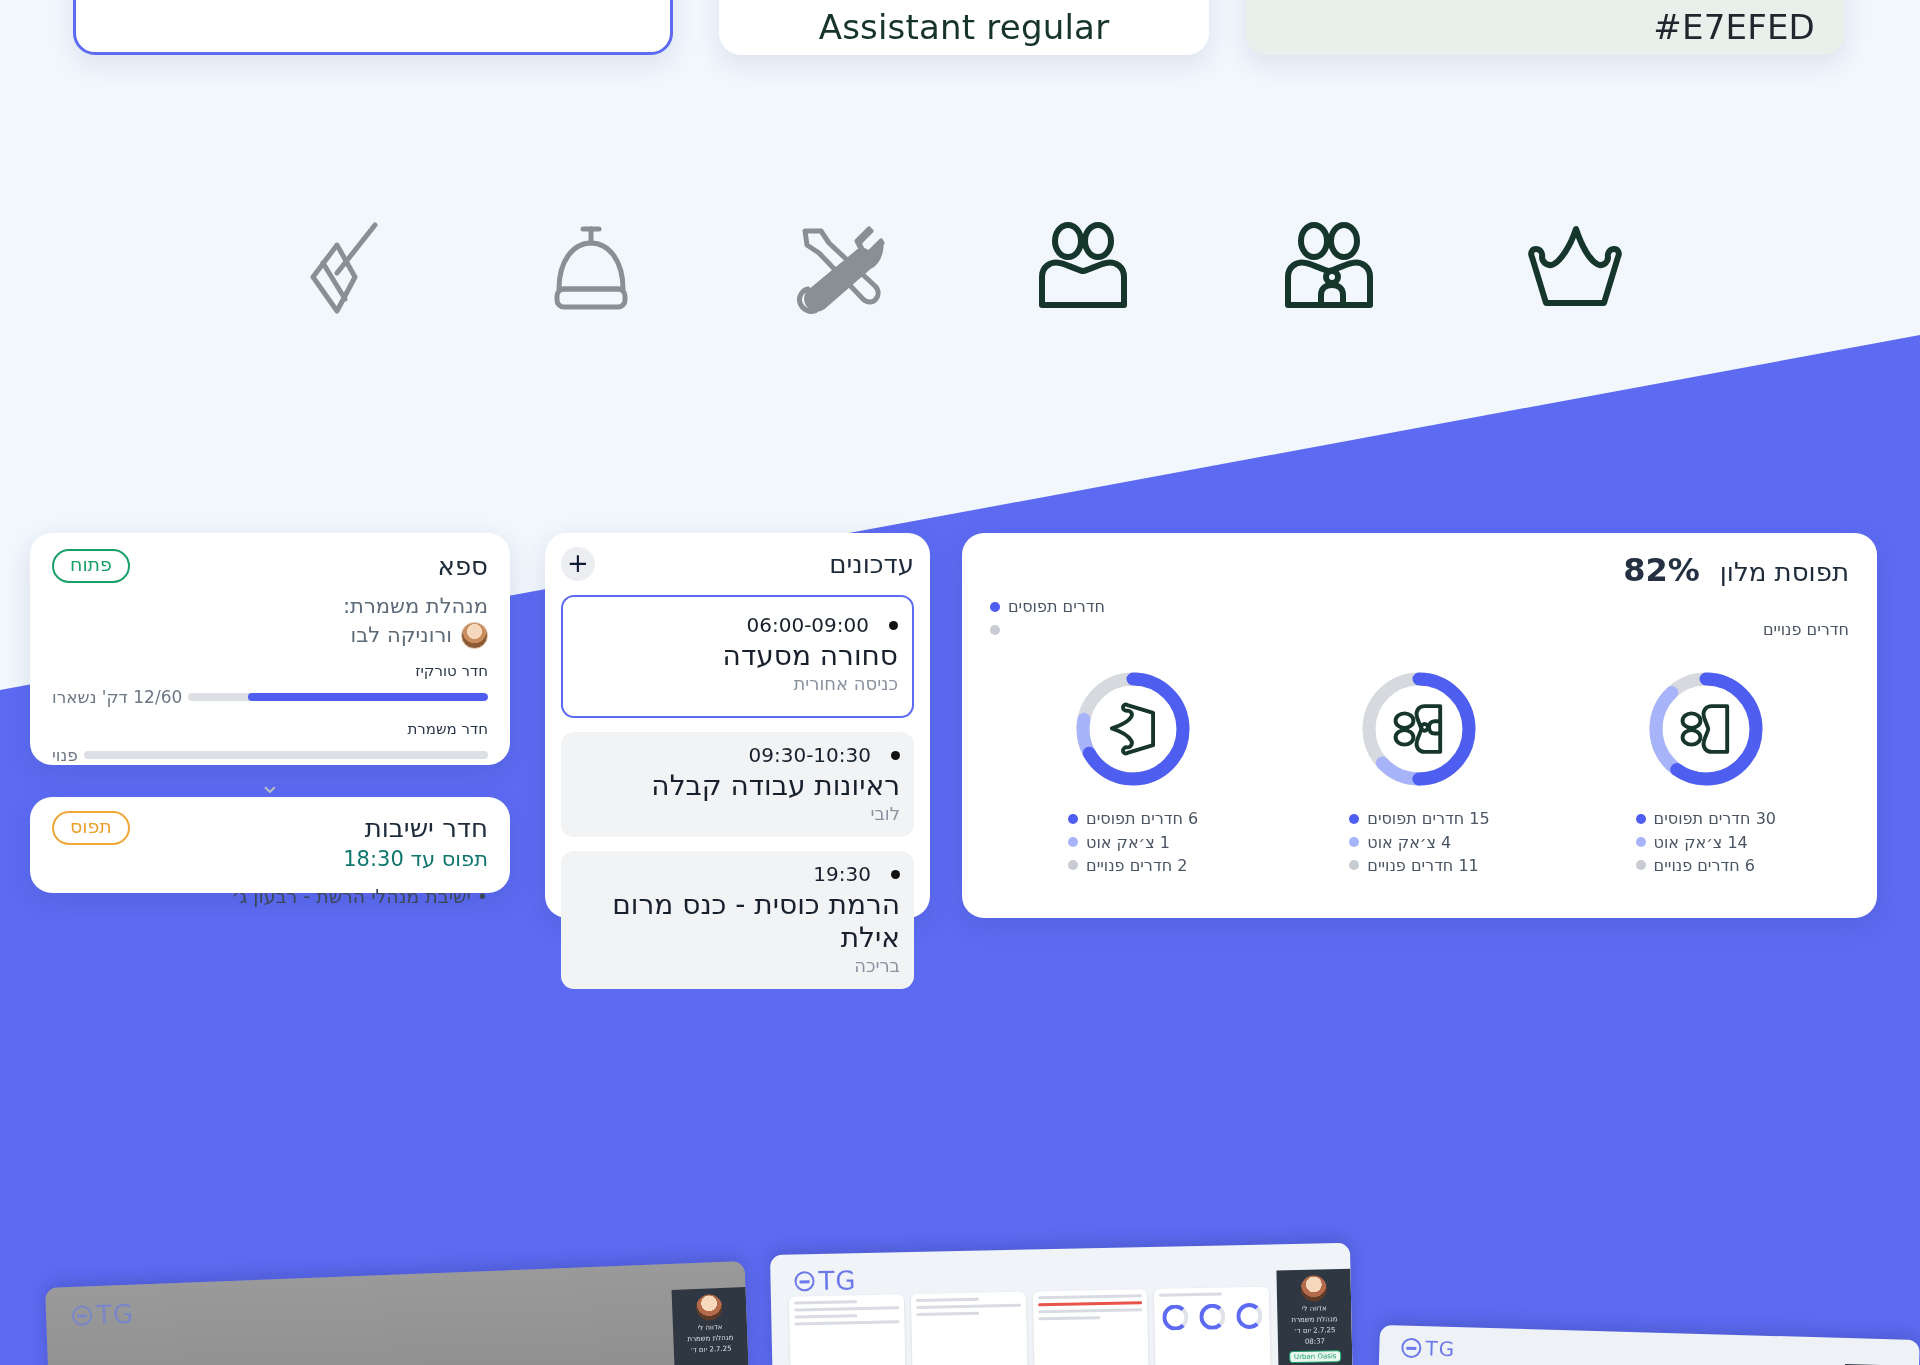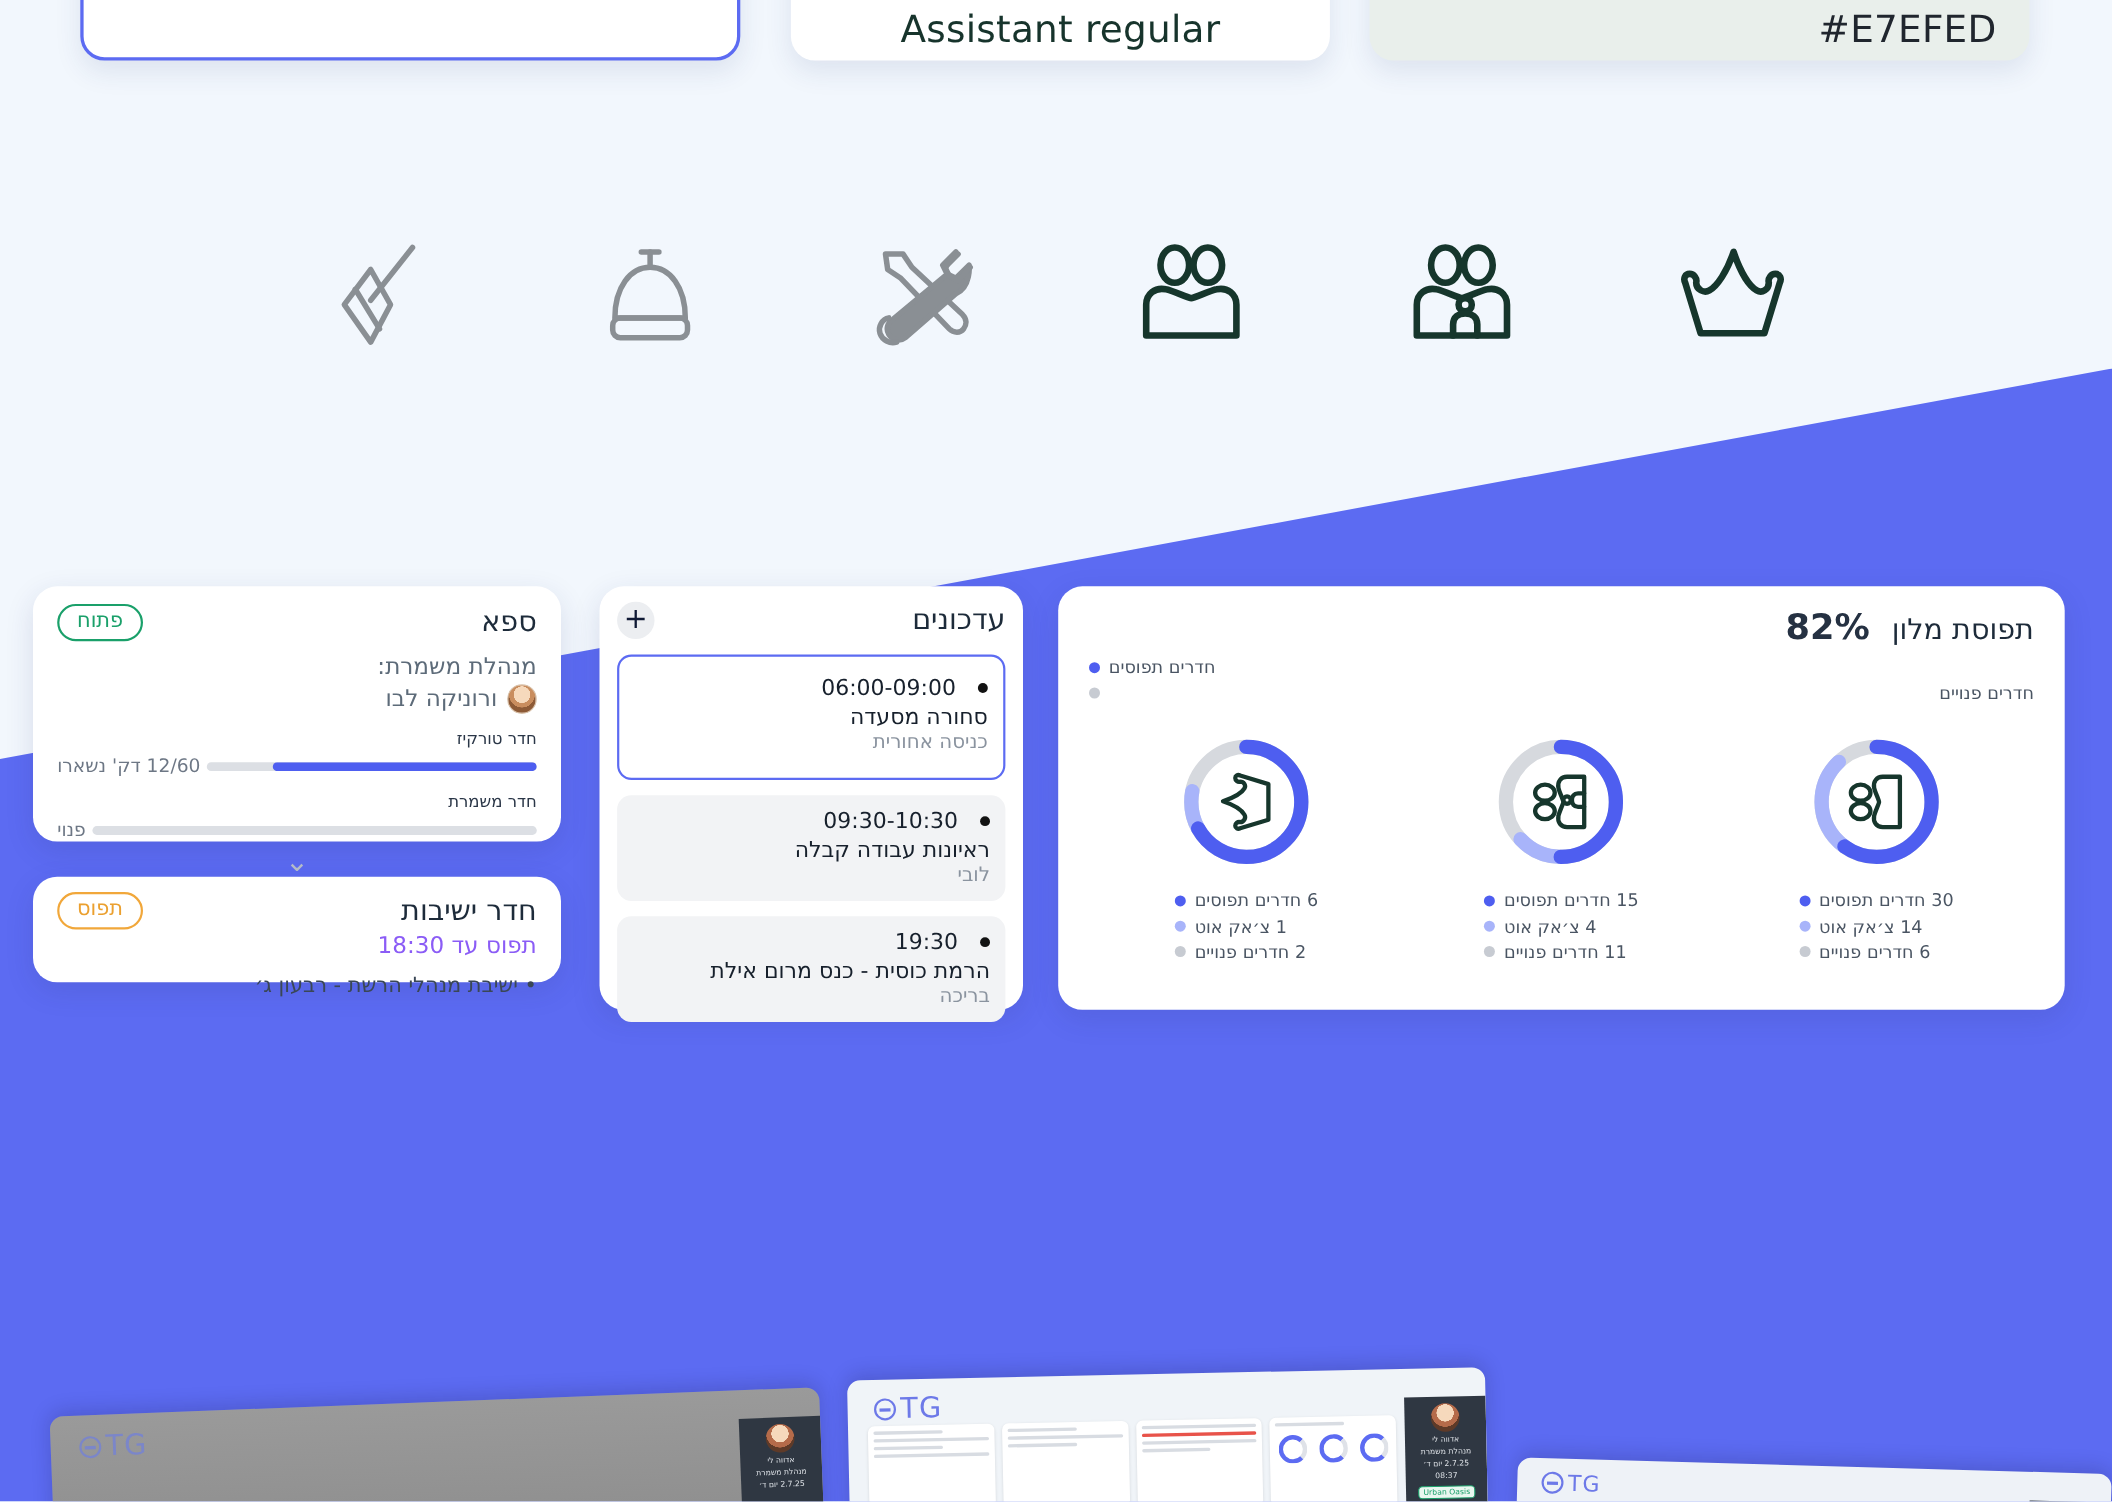--- a/index.html
+++ b/index.html
@@ -83,40 +83,40 @@
   .room-row { margin-top: 13px; }
   .room-name { font-size: 15px; color: #2a3647; text-align: right; }
   .bar-line { display: flex; flex-direction: row-reverse; align-items: center; gap: 6px; margin-top: 7px; }
   .bar-track { flex: 1; height: 8px; border-radius: 6px; background: #dcdfe4; overflow: hidden; position: relative; }
   .bar-fill { position: absolute; right: 0; top: 0; height: 100%; border-radius: 6px; background: #4e5ef0; }
   .bar-note { font-size: 17px; color: #6d7785; white-space: nowrap; direction: rtl; }
   .chev { text-align: center; margin-top: 10px; color: #b6bec9; font-size: 26px; line-height: .7; }
 
   
   .meet-card { left: 30px; top: 272px; width: 480px; height: 96px; padding: 14px 22px; }
-  .meet-sub { font-size: 21px; color: #8b5cf6; text-align: right; margin-top: 2px; }
+  .meet-sub { font-size: 21px; color: #0f766e; text-align: right; margin-top: 2px; }
   .meet-item { font-size: 19px; color: #3a4756; text-align: right; margin-top: 14px; direction: rtl; }
 
   
   .appt-card { left: 545px; top: 8px; width: 385px; height: 385px; padding: 14px 16px 10px; }
   .appt-head { display: flex; flex-direction: row-reverse; align-items: center; justify-content: space-between; }
   .plus-btn {
     width: 34px; height: 34px; border-radius: 50%; background: #eceef1;
     display: flex; align-items: center; justify-content: center;
     color: #101a35; font-size: 26px; line-height: 0; padding-bottom: 3px;
   }
   .appt-item {
     margin-top: 14px; border-radius: 13px; background: #f2f3f5;
     padding: 11px 14px 13px; direction: rtl; text-align: right;
   }
   .appt-item.active { background: #fff; border: 2px solid #5c6bf2; padding: 16px 14px 22px; }
   .appt-time-row { display: flex; flex-direction: row; align-items: center; justify-content: flex-start; gap: 20px; }
   .dot-k { width: 9px; height: 9px; border-radius: 50%; background: #121212; flex: 0 0 9px; }
   .appt-time { font-size: 20px; color: #17202c; }
-  .appt-title { font-size: 20px; color: #17202c; margin-top: 2px; }
+  .appt-title { font-size: 28px; color: #17202c; margin-top: 2px; }
   .appt-place { font-size: 18px; color: #8a939f; margin-top: 1px; }
 
   
   .occ-card { left: 962px; top: 8px; width: 915px; height: 385px; padding: 18px 28px 10px; }
   .occ-head { display: flex; flex-direction: row-reverse; align-items: flex-start; justify-content: space-between; }
   .occ-title-wrap { display: flex; flex-direction: row-reverse; align-items: baseline; gap: 20px; }
   .occ-title { font-size: 26px; color: #1d2b3a; }
   .occ-pct { font-size: 32px; font-weight: bold; color: #253142; }
   .occ-legend { direction: rtl; text-align: right; margin-top: 6px; }
   .leg-row { display: flex; flex-direction: row-reverse; align-items: center; gap: 8px; font-size: 16px; color: #4a5563; line-height: 1.45; }

